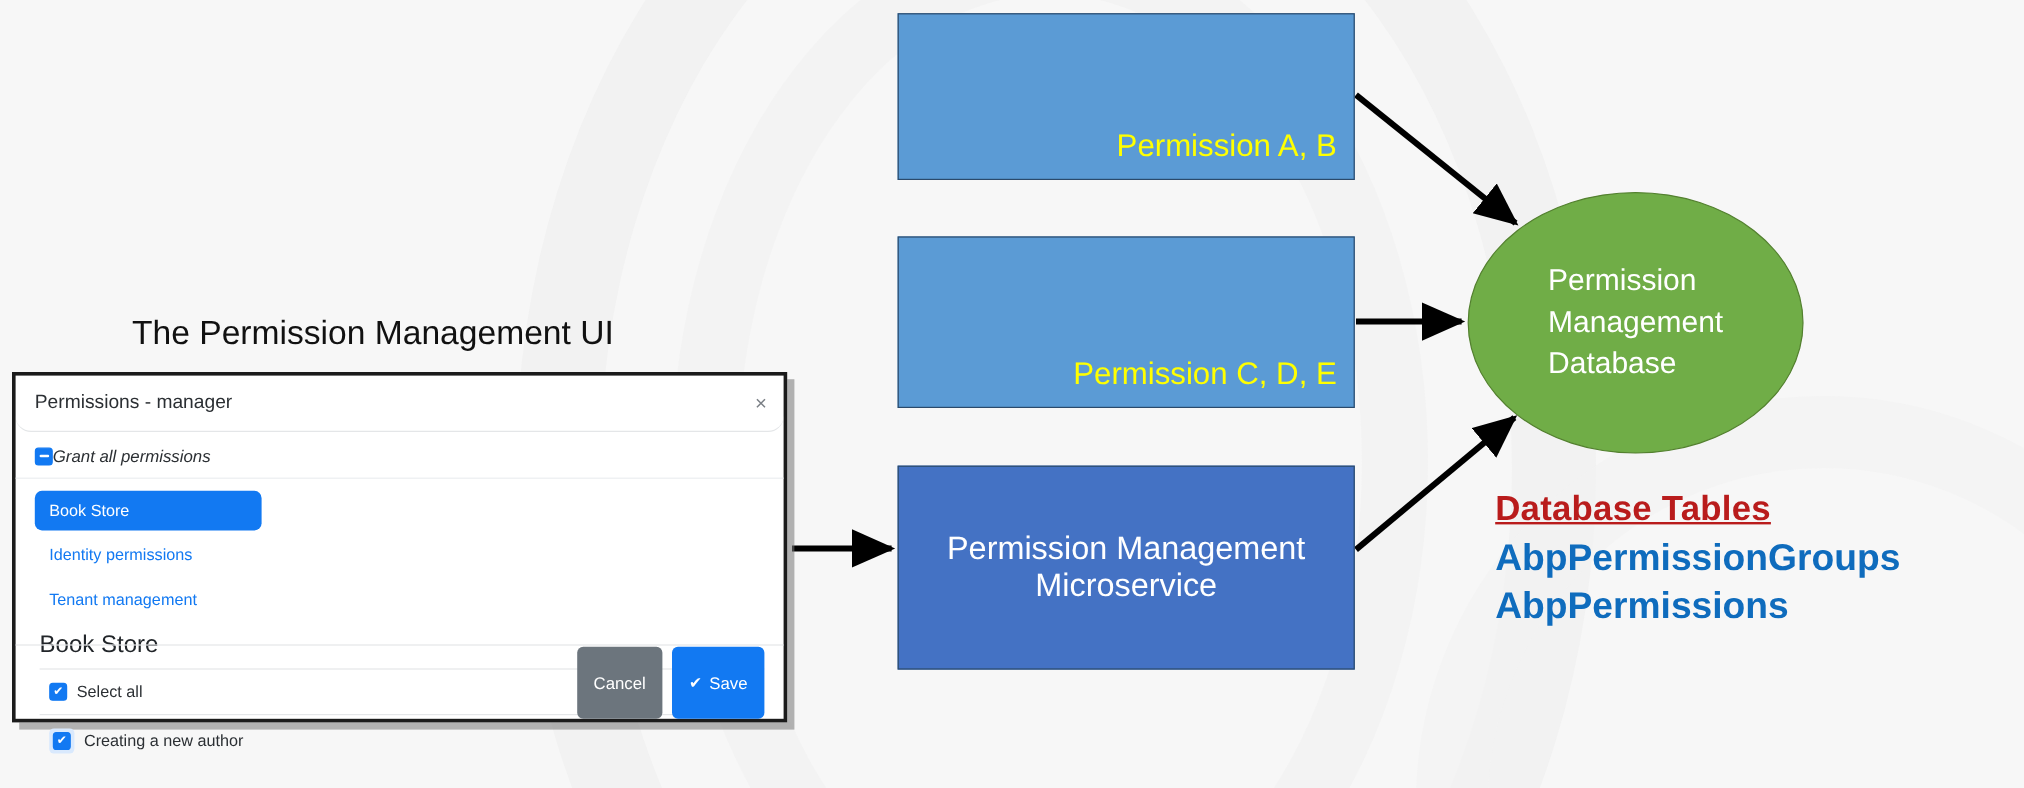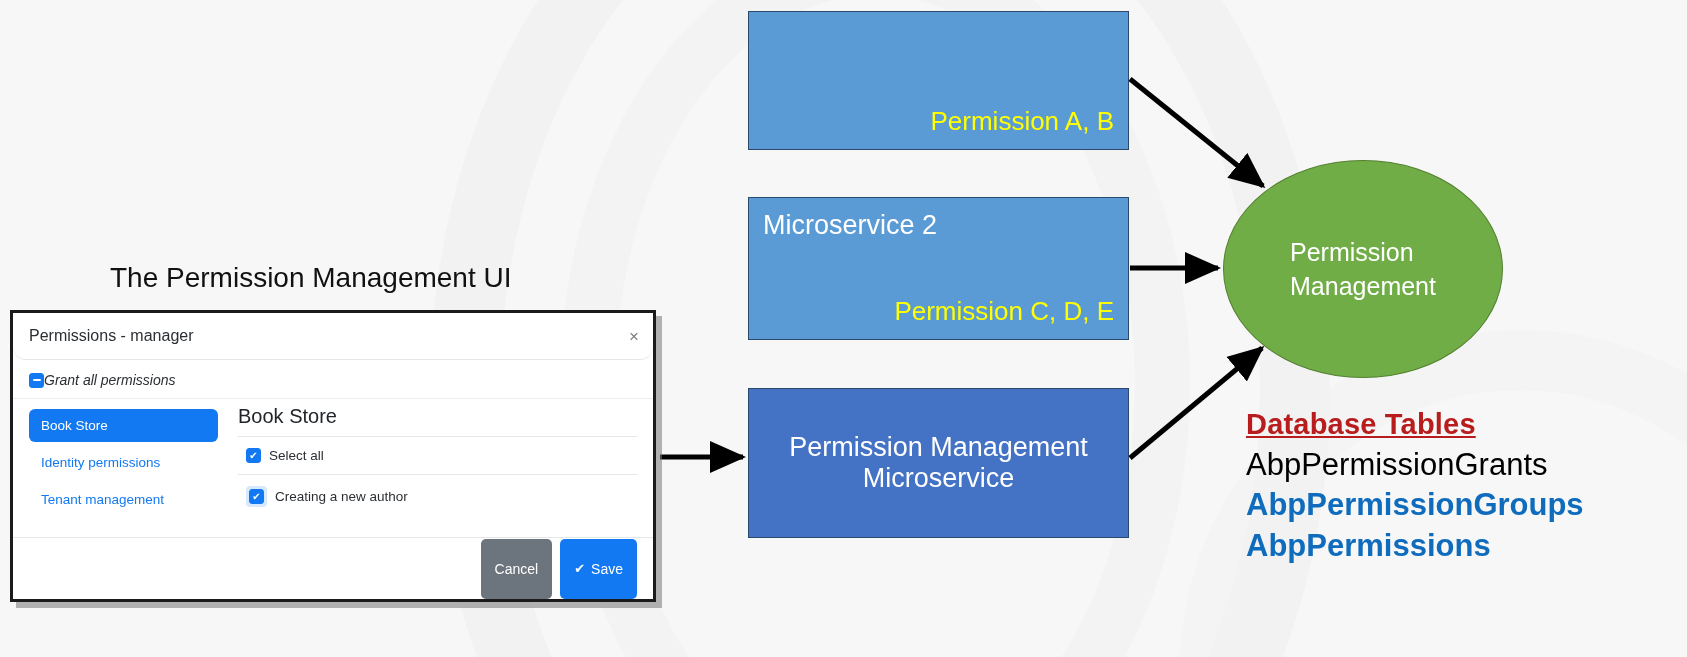--- a/index.html
+++ b/index.html
@@ -33,21 +33,21 @@
   .box .title{position:absolute;left:14px;top:12px;}
   .box .perm{position:absolute;right:14px;bottom:12px;color:#ffff00;font-size:26px;}
   .box .centered{
     position:absolute;left:0;top:0;width:100%;height:100%;
     display:flex;align-items:center;justify-content:center;text-align:center;
     font-size:27px;
   }
 
   #ms1{left:748px;top:11px;width:381px;height:139px;background:#5b9bd5;}
   #ms2{left:748px;top:197px;width:381px;height:143px;background:#5b9bd5;}
-  #pmms{left:748px;top:388px;width:381px;height:150px;background:#4472c4;}
+  #pmms{left:748px;top:388px;width:381px;height:170px;background:#4472c4;}
 
   
   #db-ellipse{
     position:absolute;left:1223px;top:160px;width:278px;height:216px;
     background:#70ad47;border:1px solid #53802f;border-radius:50%;
     display:flex;align-items:center;justify-content:center;
     color:#fff;font-size:25px;line-height:1.38;text-align:left;
   }
 
   
@@ -93,21 +93,21 @@
     box-sizing:border-box;
   }
   .cb.checked{background:#1279f2;border:1px solid #1279f2;}
   .cb.indet{background:#1279f2;border:1px solid #1279f2;}
   .cb .tick{color:#fff;font-size:10px;line-height:1;}
   .cb .dash{display:block;width:8px;height:2px;background:#fff;border-radius:1px;}
   .cb-wrap{display:inline-flex;align-items:center;justify-content:center;
            width:21px;height:21px;border-radius:4px;}
   .cb-wrap.focus{background:#d9e9fd;}
 
-  #modal-body{display:flex;height:155px;box-sizing:border-box;}
+  #modal-body{display:flex;height:155px;box-sizing:border-box;flex-direction:column;}
   #group-list{width:205px;padding:10px 0 0 16px;box-sizing:border-box;}
   .group-item{
     display:block;font-size:13.5px;color:#1279f2;
     padding:9px 12px;border-radius:6px;margin-bottom:4px;cursor:pointer;
     box-sizing:border-box;
   }
   .group-item.active{background:#1279f2;color:#fff;}
 
   #perm-pane{flex:1;padding:6px 16px 0 20px;box-sizing:border-box;}
   #perm-pane .pane-title{font-size:20px;color:#212529;padding-bottom:8px;}
@@ -150,38 +150,37 @@
   <line x1="1130" y1="458" x2="1262" y2="348" stroke="#000" stroke-width="5" marker-end="url(#ah)"></line>
 
   <line x1="660" y1="457" x2="743" y2="457" stroke="#000" stroke-width="5" marker-end="url(#ah)"></line>
 </svg>
 
 <div class="box" id="ms1">
   <span class="perm">Permission A, B</span>
 </div>
 
 <div class="box" id="ms2">
-  <span class="title">Microservice 2</span>
   <span class="perm">Permission C, D, E</span>
 </div>
 
 <div class="box" id="pmms">
   <span class="centered">Permission Management Microservice</span>
 </div>
 
 <div id="db-ellipse">
   <div>
     <div>Permission</div>
     <div>Management</div>
+    <div>Database</div>
   </div>
 </div>
 
 <div id="db-tables">
   <div class="hdr">Database Tables</div>
-  <div class="row">AbpPermissionGrants</div>
   <div class="row accent">AbpPermissionGroups</div>
   <div class="row accent">AbpPermissions</div>
 </div>
 
 <div id="ui-caption">The Permission Management  UI</div>
 
 <div id="modal">
 
   <div id="modal-header">
     <span id="modal-title">Permissions - manager</span>

